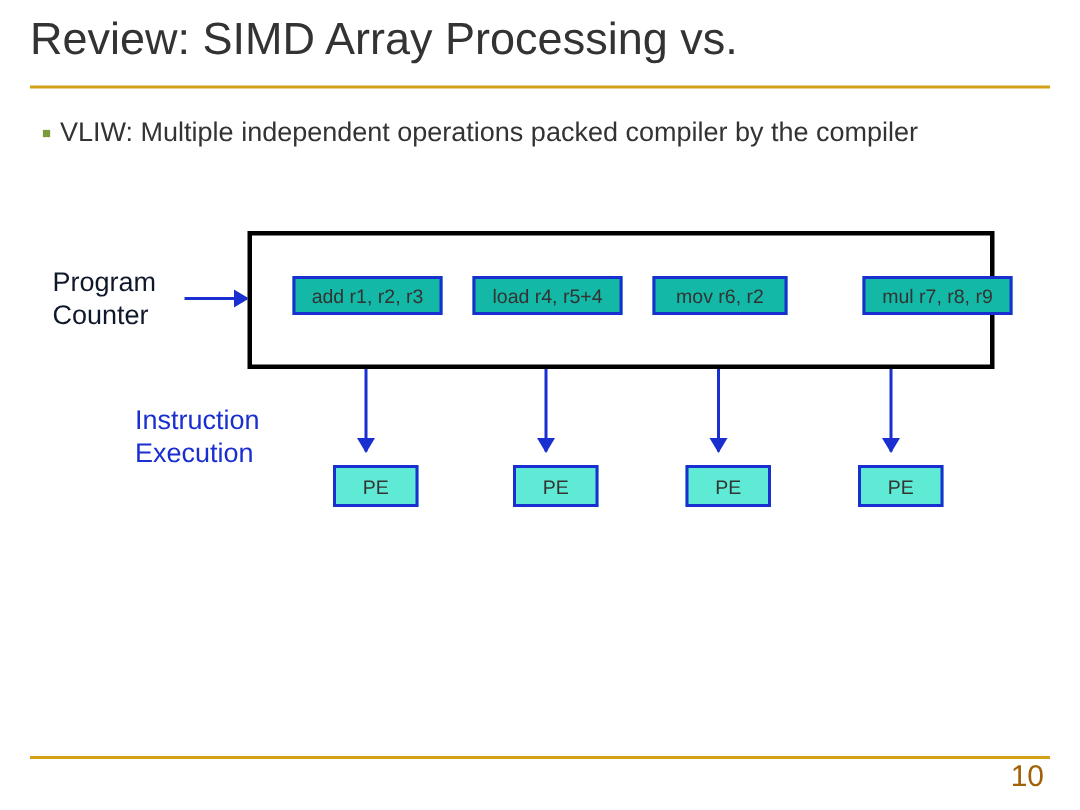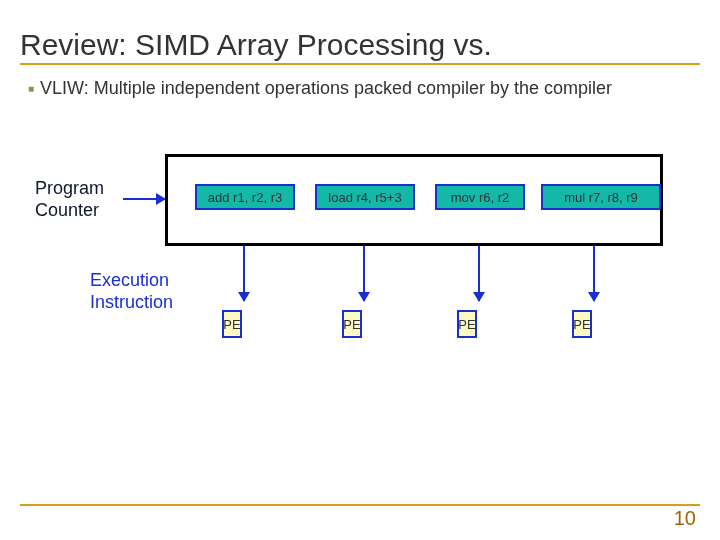--- a/index.html
+++ b/index.html
@@ -6,23 +6,22 @@
     body {
       width: 720px;
       height: 540px;
       background: #fff;
       font-family: Arial, sans-serif;
       position: relative;
       padding: 10px 20px;
     }
     .title-wrap {
       border-bottom: 2px solid #d4a017;
-      padding-bottom: 0;
+      padding-bottom: 12px;
       margin-bottom: 0;
-      margin-top: 18px;
     }
     .title {
       font-size: 30px;
       font-weight: normal;
       color: #333;
       line-height: 1.15;
     }
     .bullet-line {
       position: absolute;
       top: 78px;
@@ -82,21 +81,21 @@
       color: #333;
       font-size: 13px;
       display: flex;
       align-items: center;
       justify-content: center;
       white-space: nowrap;
     }
     .op1 { left: 160px; width: 100px; }
     .op2 { left: 280px; width: 100px; }
     .op3 { left: 400px; width: 90px; }
-    .op4 { left: 506px; width: 120px; }
+    .op4 { left: 540px; width: 100px; }
 
     .down-arrow {
       position: absolute;
       width: 2px;
       height: 55px;
       background: #1a2fcf;
       top: 96px;
     }
     .down-arrow::after {
       content: '';
@@ -117,24 +116,24 @@
       position: absolute;
       left: 55px;
       top: 120px;
       color: #1a2fcf;
       font-size: 18px;
       line-height: 1.2;
     }
     .pe {
       position: absolute;
       top: 160px;
-      width: 20px;
+      width: 57px;
       height: 28px;
       border: 2px solid #1a2fcf;
-      background: #fef9c3;
+      background: #5eead4;
       color: #333;
       font-size: 13px;
       display: flex;
       align-items: center;
       justify-content: center;
     }
     .pe1 { left: 187px; }
     .pe2 { left: 307px; }
     .pe3 { left: 422px; }
     .pe4 { left: 537px; }
@@ -169,32 +168,32 @@
 <div class="diagram">
   <div class="pc-label">
     <div>Program</div>
     <div>Counter</div>
   </div>
   <div class="pc-arrow"></div>
 
   <div class="outer-box"></div>
 
   <div class="op op1">add r1, r2, r3</div>
-  <div class="op op2">load r4, r5+3</div>
+  <div class="op op2">load r4, r5+4</div>
   <div class="op op3">mov r6, r2</div>
   <div class="op op4">mul r7, r8, r9</div>
 
   <div class="down-arrow da1"></div>
   <div class="down-arrow da2"></div>
   <div class="down-arrow da3"></div>
   <div class="down-arrow da4"></div>
 
   <div class="exec-label">
+    <div>Instruction</div>
     <div>Execution</div>
-    <div>Instruction</div>
   </div>
 
   <div class="pe pe1">PE</div>
   <div class="pe pe2">PE</div>
   <div class="pe pe3">PE</div>
   <div class="pe pe4">PE</div>
 </div>
 
 <div class="footer-rule"></div>
 <div class="page-num">10</div>

